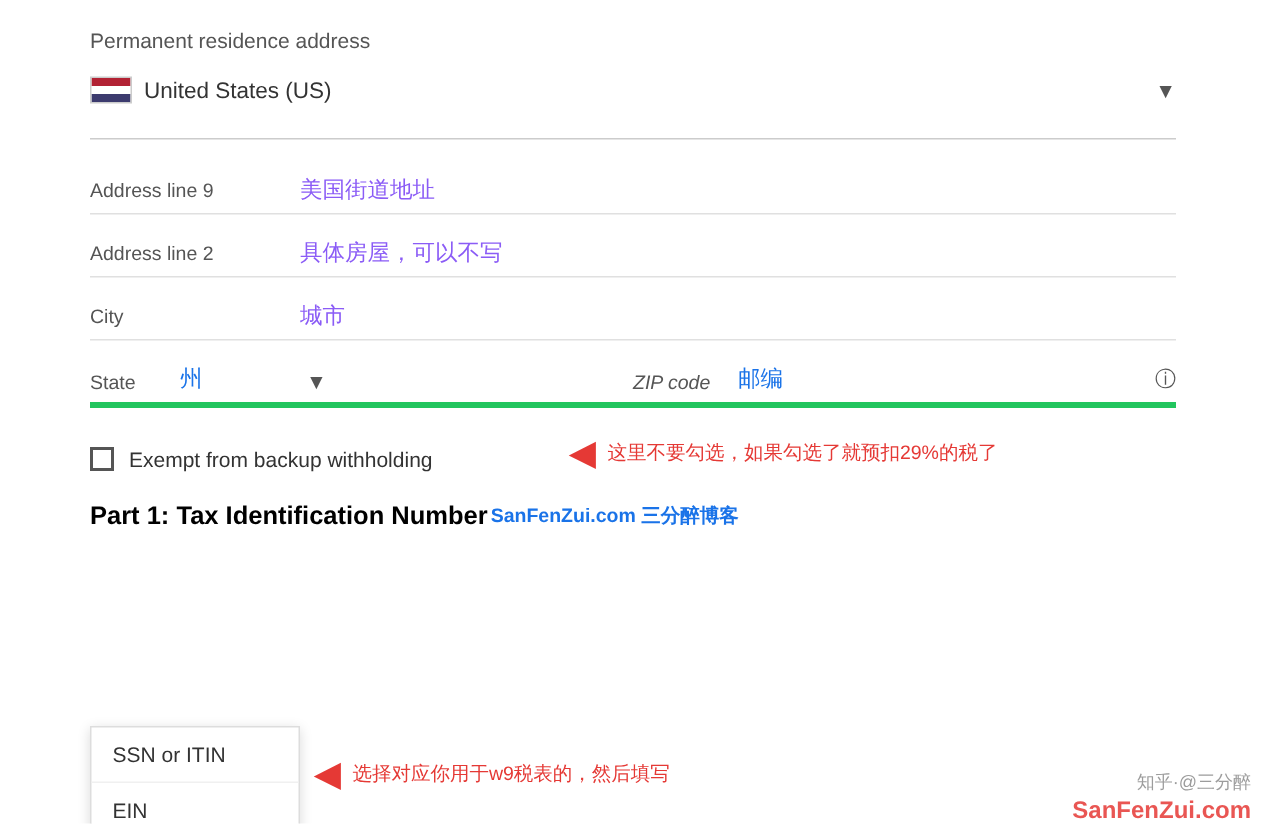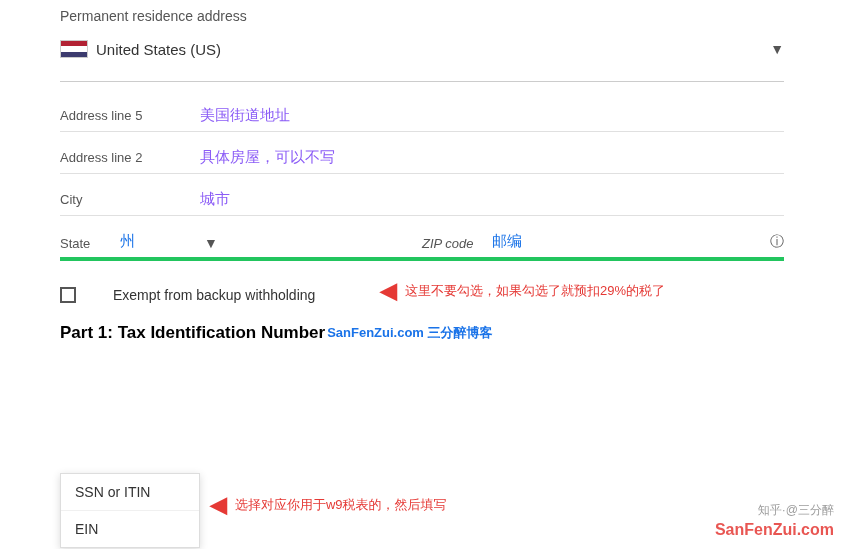--- a/index.html
+++ b/index.html
@@ -139,21 +139,20 @@
       font-size: 14px;
       margin-left: 4px;
       cursor: pointer;
     }
 
     .checkbox-row {
       display: flex;
       align-items: flex-end;
       padding: 16px 0 8px 0;
       position: relative;
-      gap: 27px;
     }
 
     .checkbox-box {
       width: 16px;
       height: 16px;
       border: 2px solid #555;
       margin-right: 10px;
       flex-shrink: 0;
       background: #fff;
     }
@@ -247,20 +246,21 @@
       bottom: 30px;
       right: 10px;
       font-size: 12px;
       color: #737373;
       opacity: 0.7;
     }
 
     .top-section {
       padding: 8px 60px 0 60px;
       margin-bottom: 4px;
+      margin-top: 11px;
     }
 
     .section-title {
       font-size: 14px;
       color: #555;
       margin-bottom: 6px;
     }
   </style>
 </head>
 <body>
@@ -273,21 +273,21 @@
 
   <div class="form-section">
 
     <div class="country-row">
       <span class="flag-icon"></span>
       <span class="country-select-text">United States (US)</span>
       <span class="dropdown-arrow">▼</span>
     </div>
 
     <div class="field-row">
-      <span class="field-label">Address line 5</span>
+      <span class="field-label">Address line 9</span>
       <span class="field-value">美国街道地址</span>
     </div>
 
     <div class="field-row">
       <span class="field-label">Address line 2</span>
       <span class="field-value">具体房屋，可以不写</span>
     </div>
 
     <div class="city-row">
       <span class="field-label">City</span>

